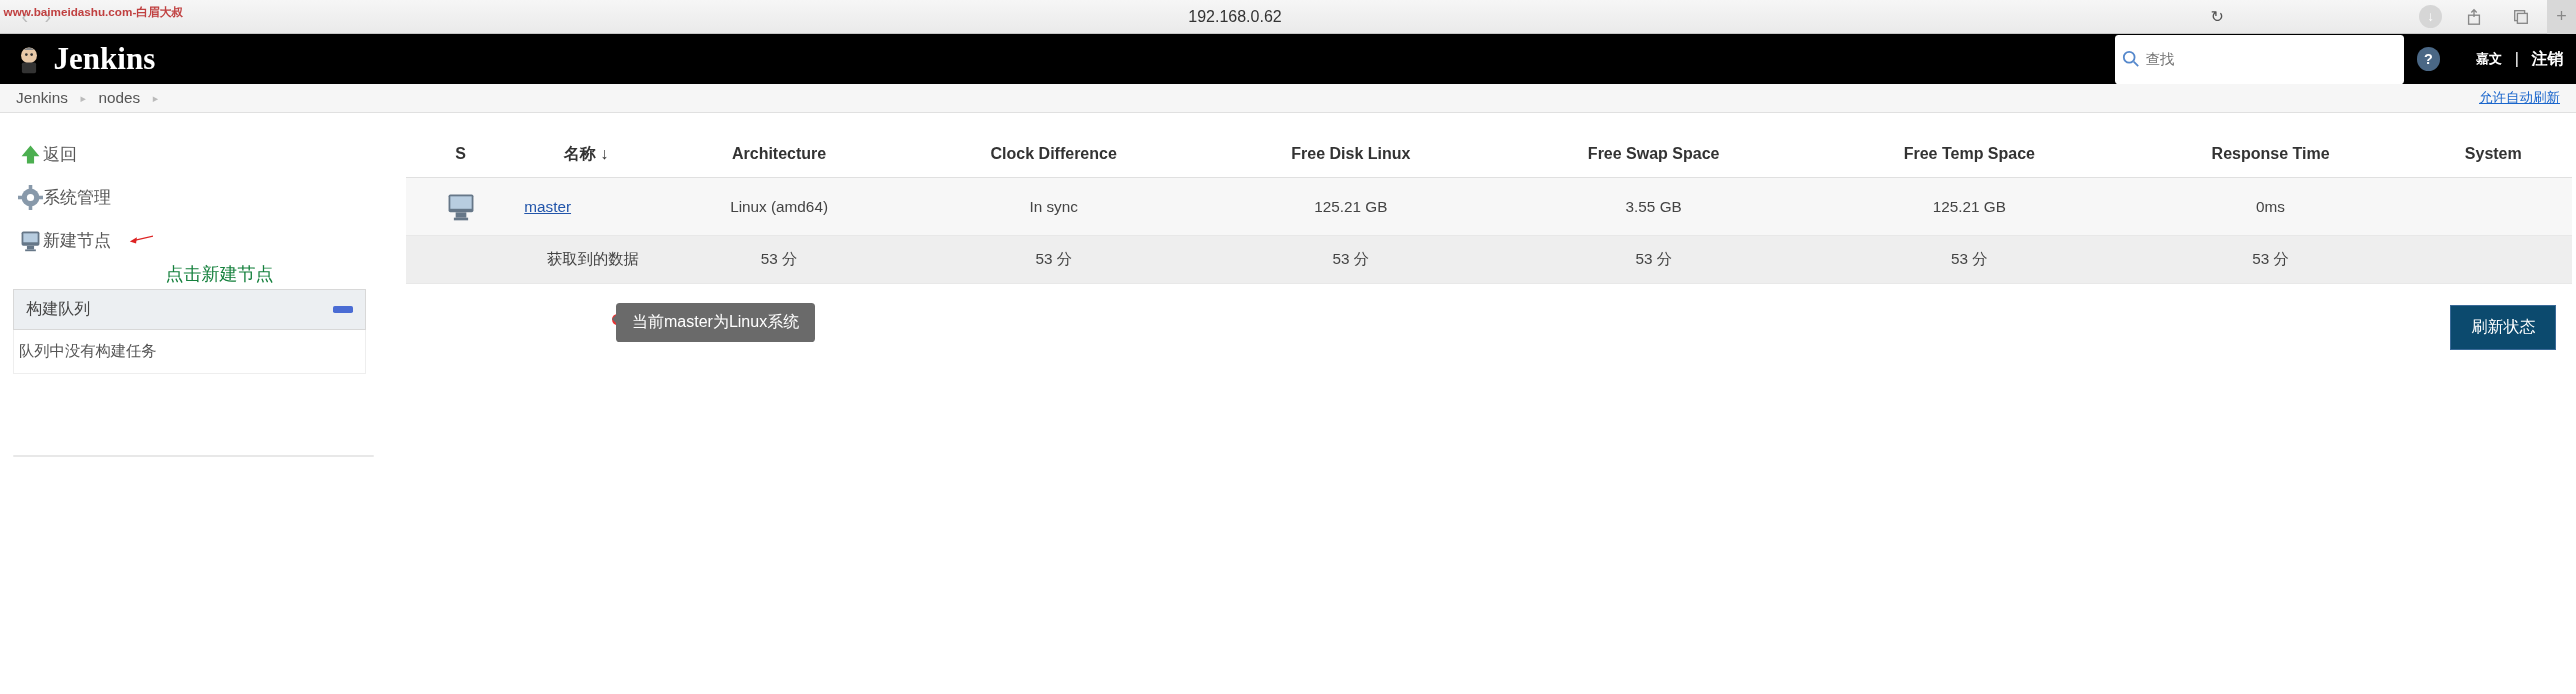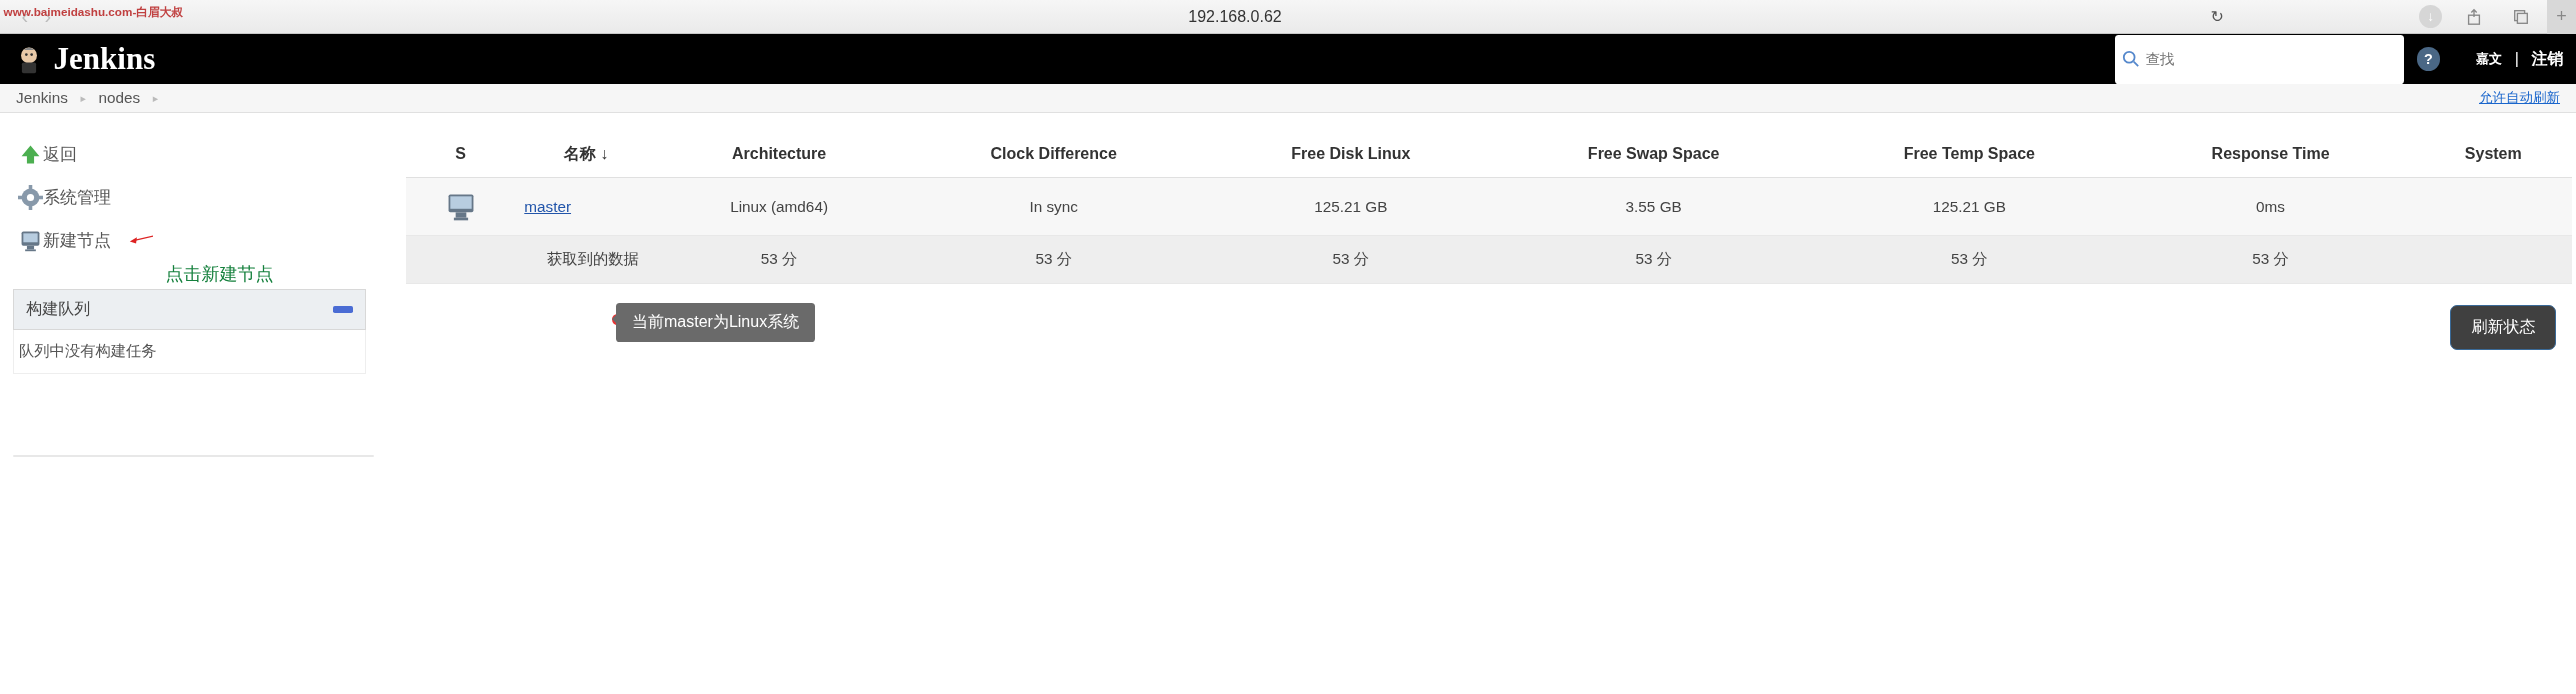--- a/index.html
+++ b/index.html
@@ -64,21 +64,21 @@
     tbody tr.summary-row td:first-child { text-align: right; font-weight: 500; padding-right: 18px; }
     .node-link { color: #2255aa; text-decoration: underline; cursor: pointer; }
     .node-icon { width: 32px; height: 32px; display: inline-block; vertical-align: middle; }
     td.name-cell { text-align: left; }
     
     .callout-wrap { position: relative; margin-top: 21.6px; }
     .red-dot { width: 10.8px; height: 10.8px; border-radius: 50%; background: #e63333; position: absolute; left: 206px; top: 9px; }
     .callout { position: absolute; left: 210px; top: -1.8px; background: #6a6a6a; color: #fff; padding: 9px 16px; border-radius: 3.6px; font-size: 16px; }
     .callout::before { content: ""; position: absolute; left: -9px; top: 10.8px; border: 5.4px solid transparent; border-right-color: #6a6a6a; }
     
-    .refresh-btn { position: absolute; right: 16px; top: 0; background: #404040; color: #fff; border: 0.9px solid #3a6a98; padding: 10.8px 20px; font-size: 16px; border-radius: 7px; cursor: pointer; }
+    .refresh-btn { position: absolute; right: 16px; top: 0; background: #0c4a6e; color: #fff; border: 0.9px solid #3a6a98; padding: 10.8px 20px; font-size: 16px; border-radius: 0; cursor: pointer; }
     
     .sep-line { margin-top: 81px; height: 2.7px; background: #e8e8e8; border-radius: 1.8px; width: 361px; }
   </style>
 </head>
 <body>
 
 <div class="watermark">www.baimeidashu.com-白眉大叔</div>
 
 <div class="browser-bar">
   <div class="nav-arrows">

